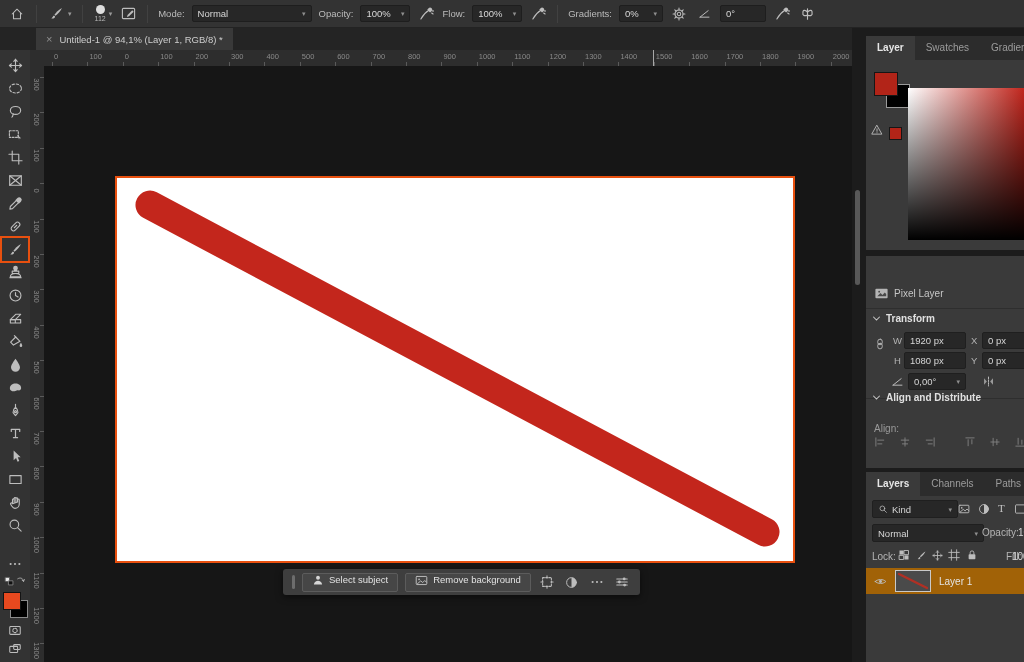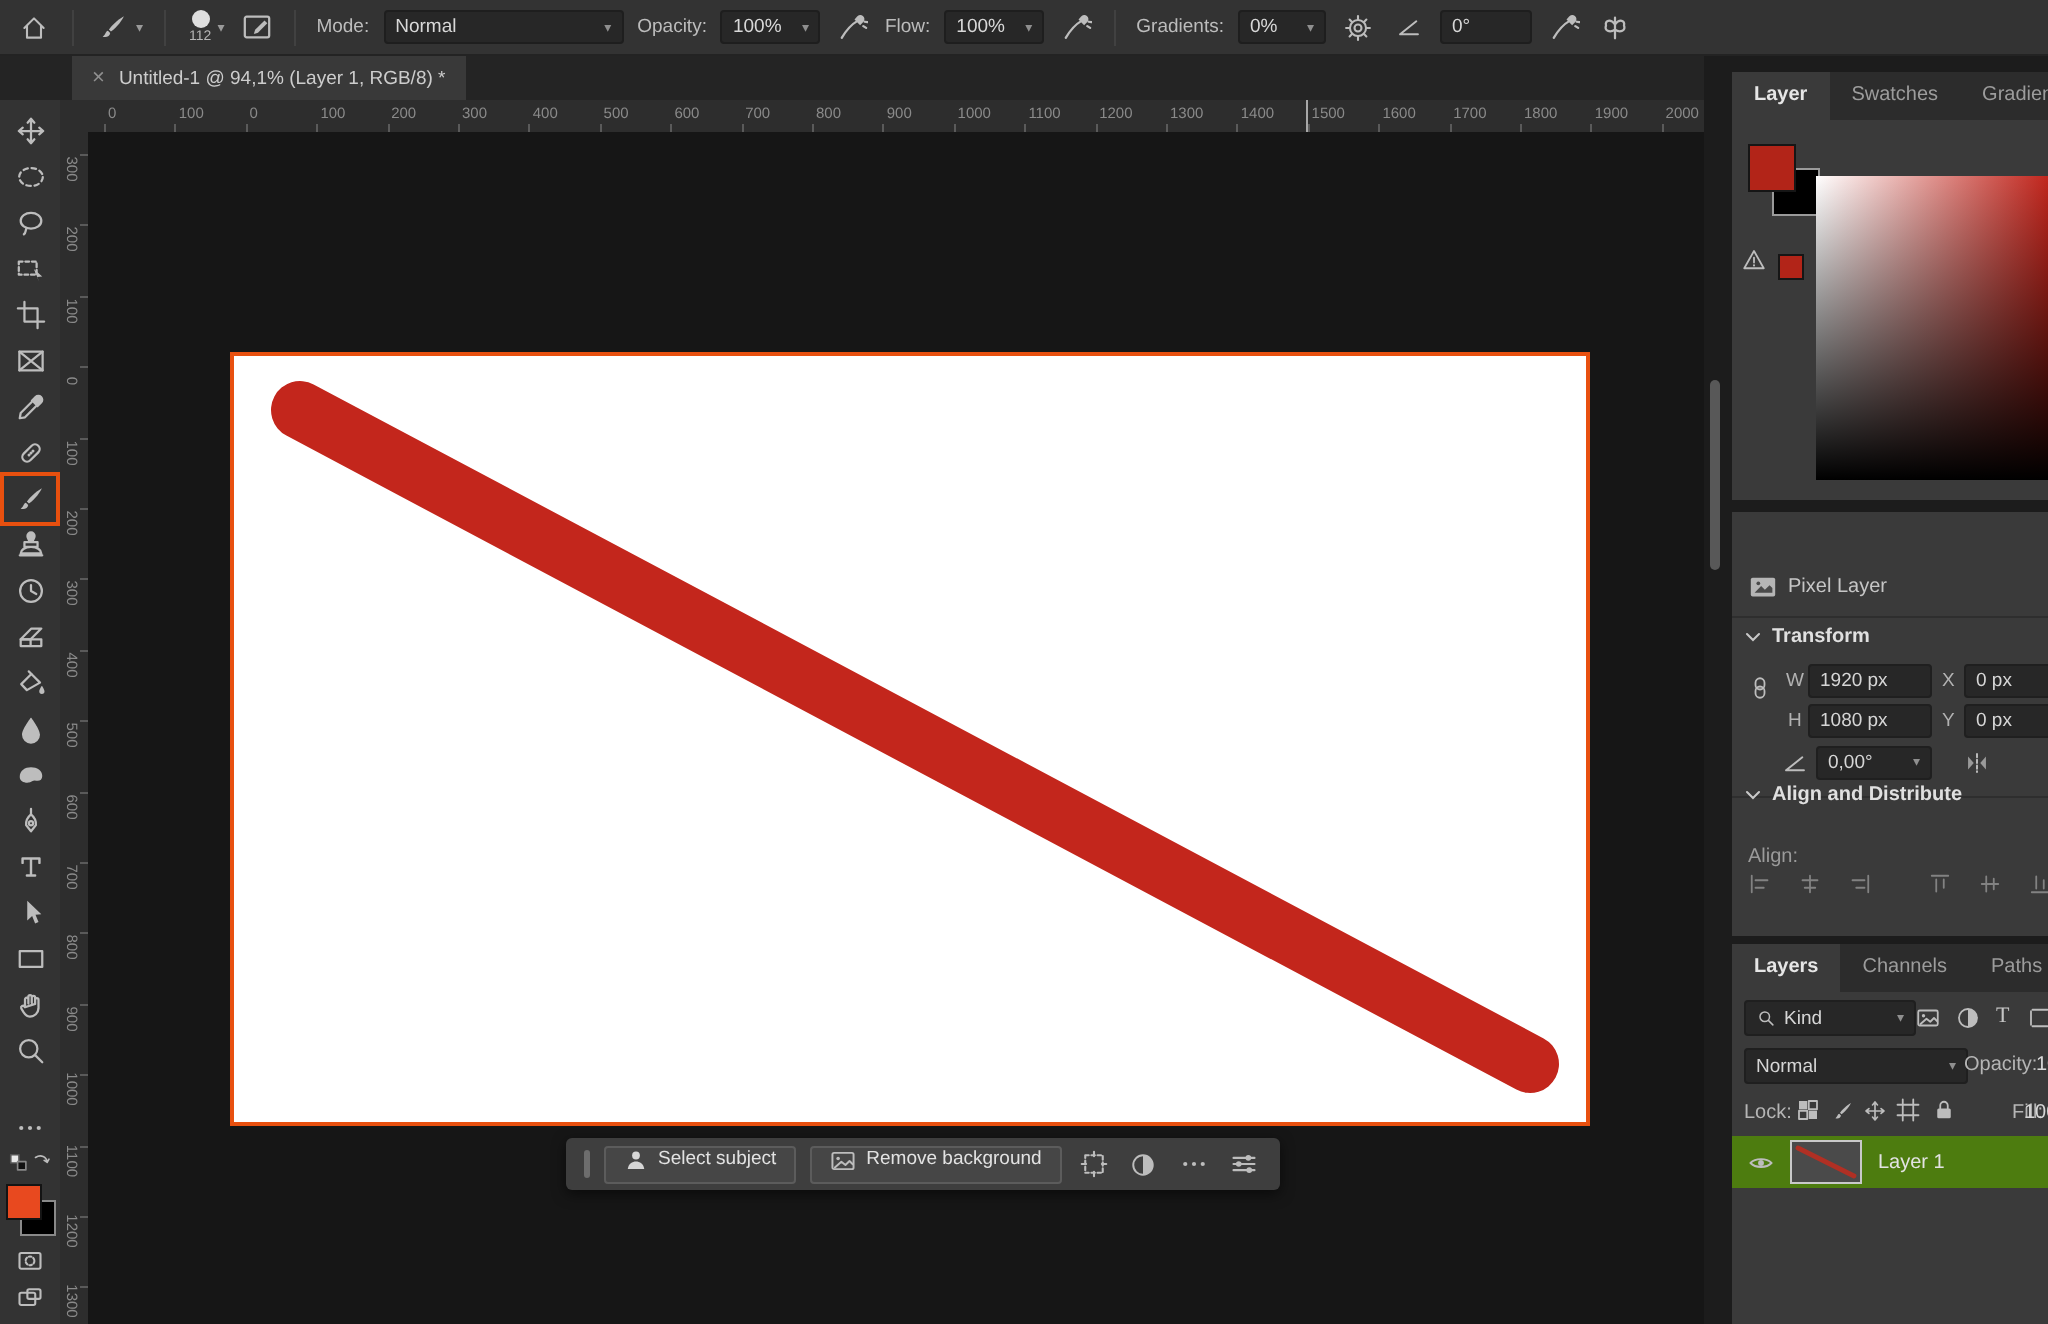--- a/index.html
+++ b/index.html
@@ -101,21 +101,21 @@
   
   .prow-label{position:absolute;color:#b2b2b2;font-size:9.5px;}
   .field{position:absolute;background:#272727;border:1px solid #1f1f1f;border-radius:2px;
     height:15px;line-height:15px;padding:0 5px;color:#d6d6d6;font-size:9.5px;white-space:nowrap;}
   .divider{position:absolute;left:0;right:0;height:1px;background:#2e2e2e;}
   .sec-head{position:absolute;left:6px;display:flex;align-items:center;gap:5px;
     color:#e0e0e0;font-weight:bold;font-size:10px;}
   .align-ic{position:absolute;top:156px;}
 
   
-  .layer-row{position:absolute;left:0;right:0;top:72px;height:26px;background:#4d7c0f;
+  .layer-row{position:absolute;left:0;right:0;top:72px;height:26px;background:#a16207;
     display:flex;align-items:center;gap:8px;padding:0 8px;box-sizing:border-box;}
   .thumbwrap{border:1px solid #c9c9c9;padding:1px;background:#4a4a4a;flex:none;}
   .thumb{width:32px;height:18px;background:#fff;position:relative;overflow:hidden;}
   .layer-name{font-size:10px;color:#e3e3e3;}
   .ic11 svg{width:11px;height:11px;}
   .ic12 svg{width:12px;height:12px;}
   .dim svg{opacity:.55;}
 </style>
 </head>
 <body>

